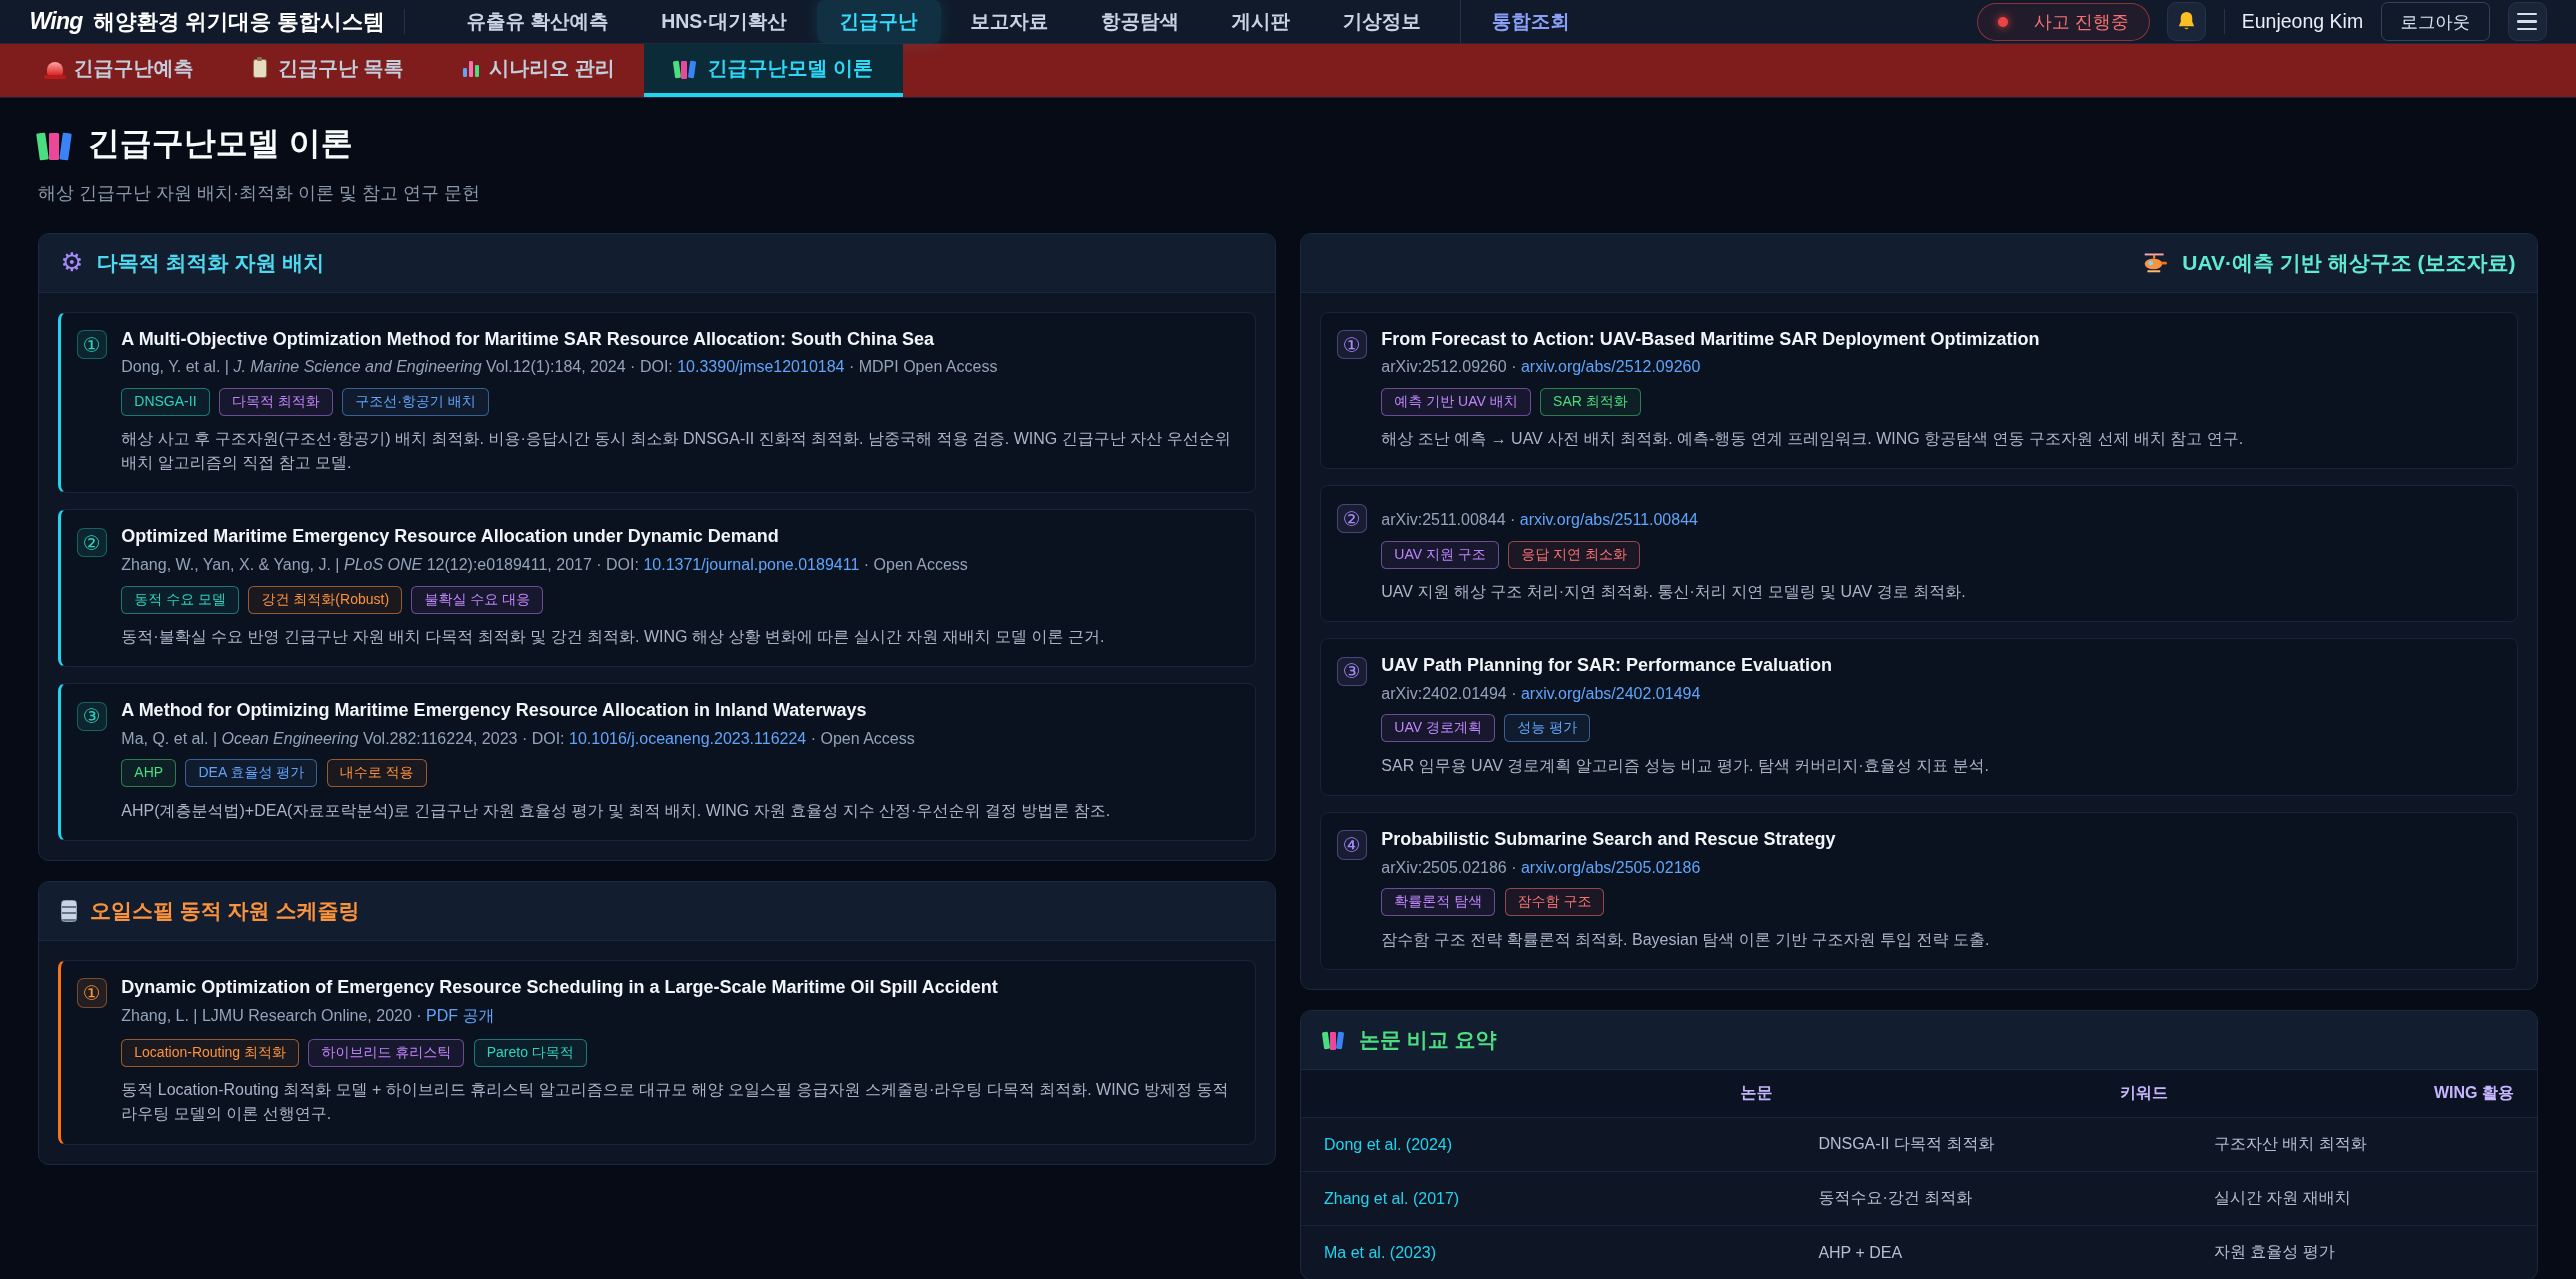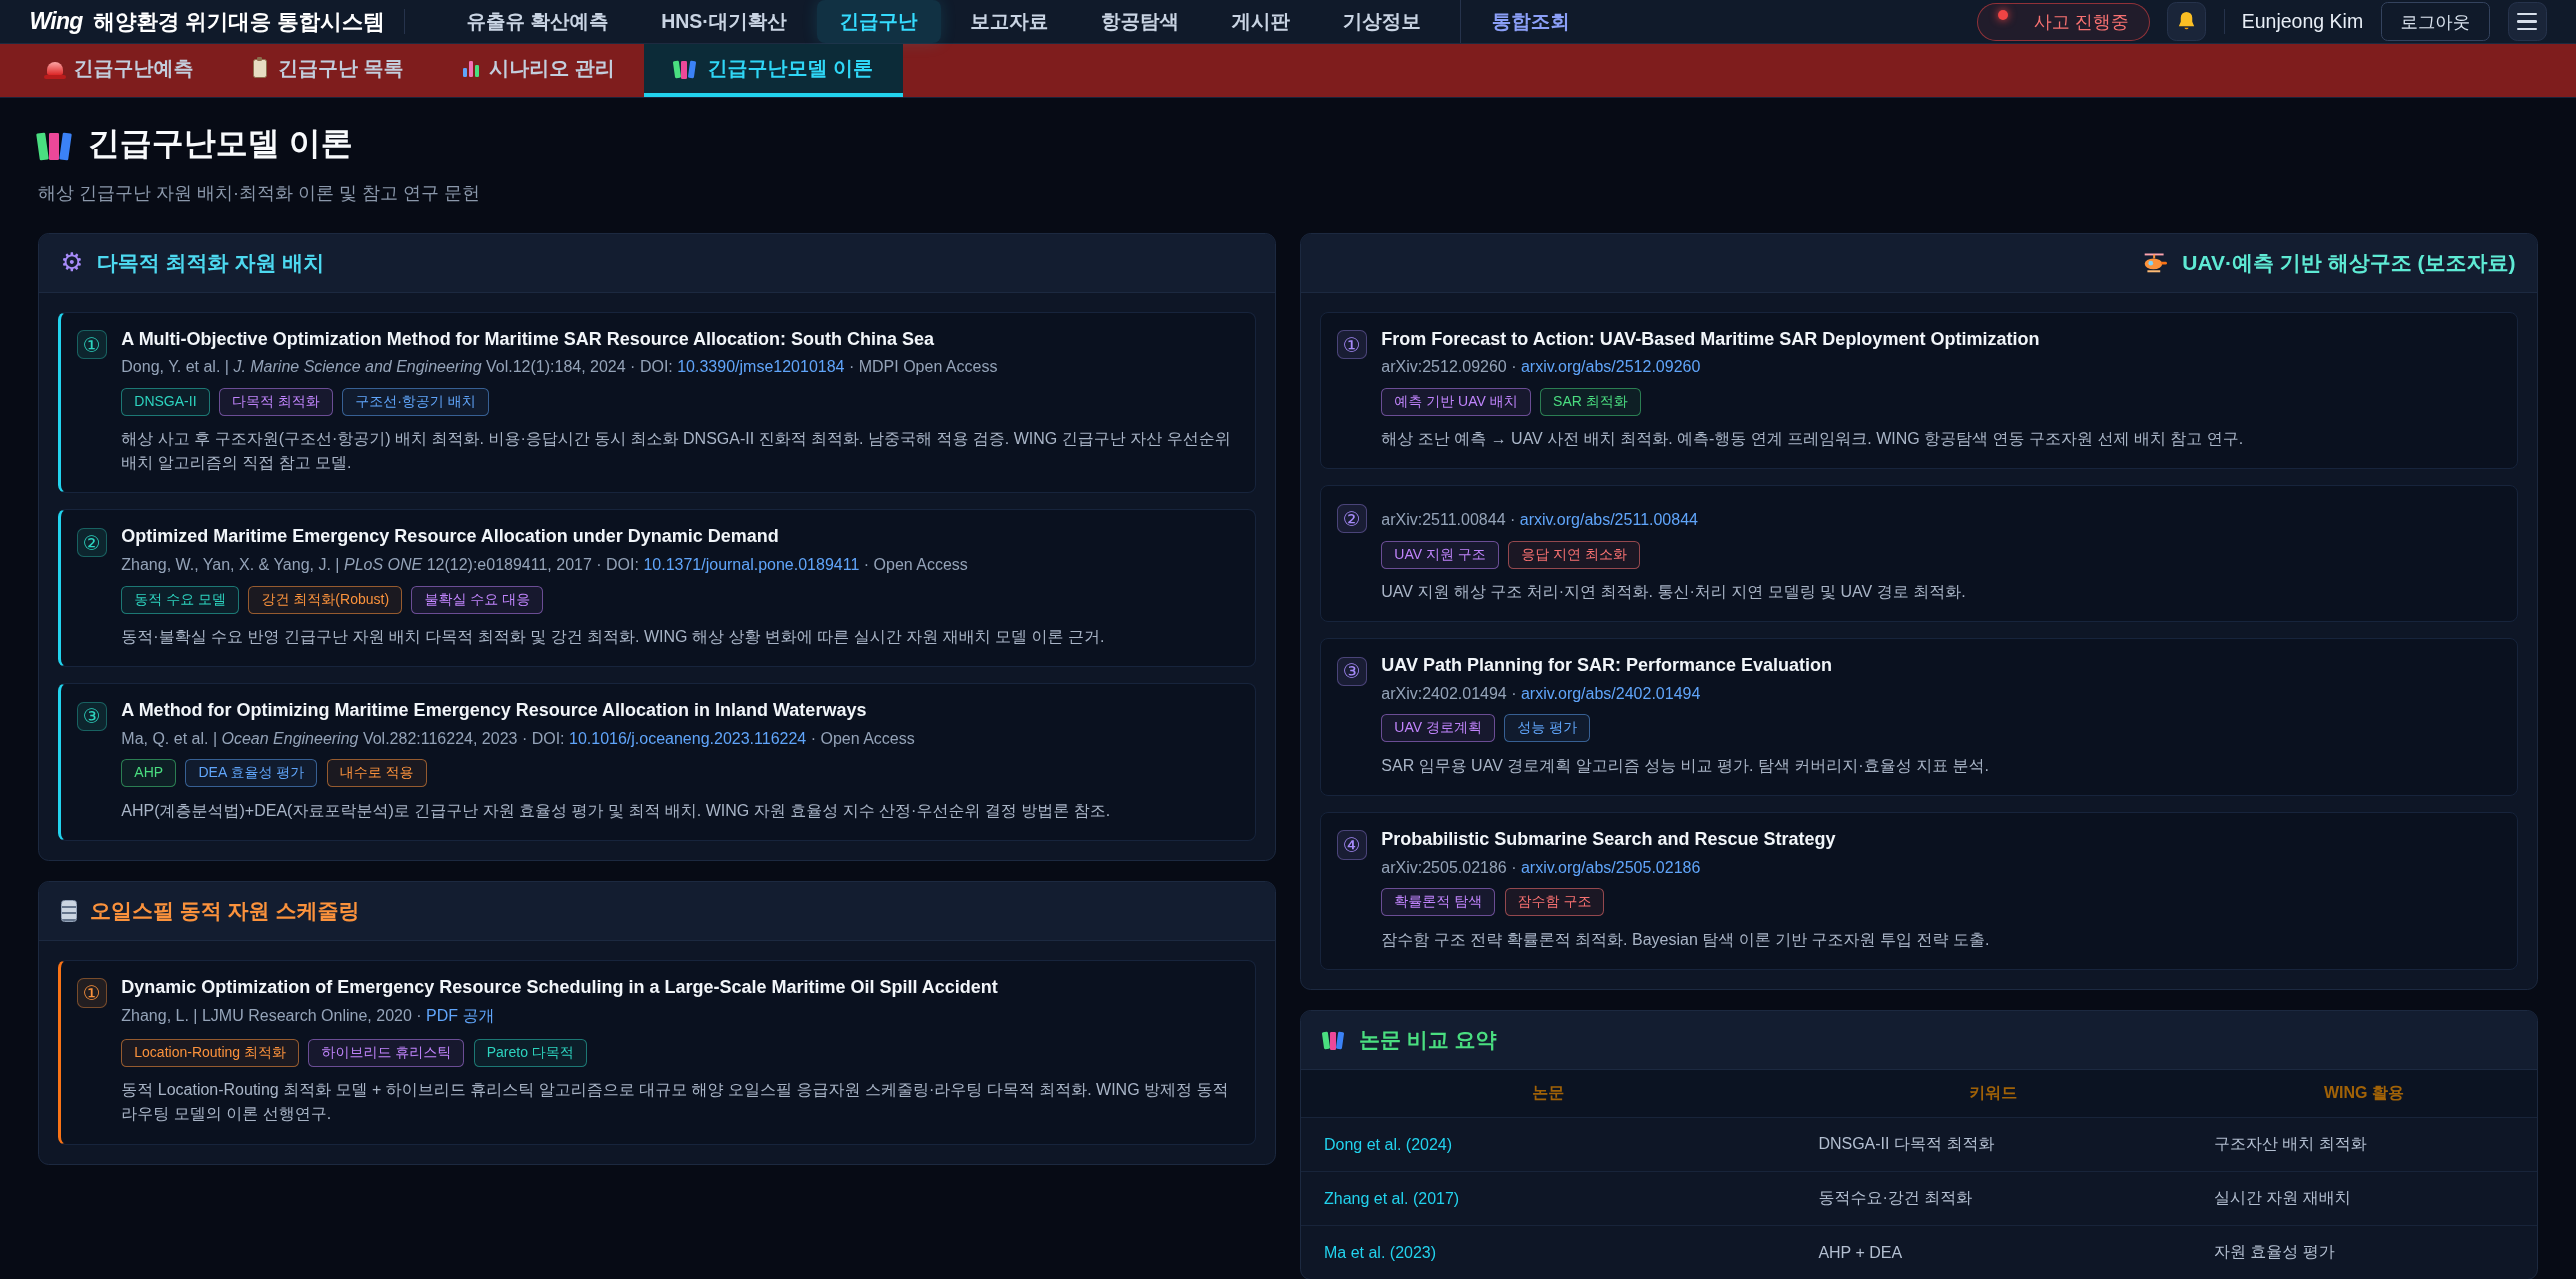--- a/index.html
+++ b/index.html
@@ -10,21 +10,21 @@
   .topbar { height:44px; background:#101a2a; border-bottom:0.7px solid #1d2a40;
     display:flex; align-items:center; padding:0 29.5px; gap:19px; }
   .logo { display:flex; align-items:center; gap:10.7px; font-size:21.5px; font-weight:bold; color:#fff; white-space:nowrap; }
   .logo-mark { font-style:italic; font-weight:bold; font-size:23px; letter-spacing:-0.7px; }
   .vsep { width:0.7px; height:25.5px; background:#26334c; }
   .mainnav { display:flex; align-items:center; gap:6.7px; margin-left:20px; }
   .nav-item { font-size:19.5px; font-weight:600; color:#c9d4e3; padding:8px 23px; border-radius:8px; white-space:nowrap; cursor:pointer; }
   .nav-item.active { background:rgba(34,211,238,.13); color:#35dcff; box-shadow:0 0 16px rgba(34,211,238,.15); }
   .nav-item.special { color:#8b9ff7; border-left:0.7px solid #26334c; border-radius:0; margin-left:9.4px; padding-left:31px; }
   .topbar-right { margin-left:auto; display:flex; align-items:center; gap:17.4px; }
-  .alert-badge { display:flex; align-items:flex-start; gap:26px; font-size:18px; color:#f87171;
+  .alert-badge { display:flex; align-items:center; gap:26px; font-size:18px; color:#f87171;
     border:1.3px solid rgba(239,68,68,.55); background:rgba(239,68,68,.08); border-radius:670px; padding:6px 20px; white-space:nowrap; }
   .alert-dot { width:10px; height:10px; border-radius:50%; background:#ef4444; box-shadow:0 0 8px #ef4444; }
   .icon-btn { width:39px; height:39px; background:#1a2539; border:0.7px solid #26334c; border-radius:9.4px;
     display:flex; align-items:center; justify-content:center; cursor:pointer; }
   .username { font-size:19.5px; color:#e8eef6; white-space:nowrap; }
   .logout-btn { font-size:17.4px; color:#dbe4ef; border:1.3px solid #34435e; border-radius:6.7px; padding:6.7px 19px; background:transparent; cursor:pointer; white-space:nowrap; }
   .burger { display:flex; flex-direction:column; gap:4.7px; }
   .burger span { width:20px; height:2.7px; background:#d7dfeb; border-radius:1.3px; }
 
   
@@ -85,21 +85,21 @@
   .tag.cyan  { color:#2dd4bf; border-color:rgba(45,212,191,.5);  background:rgba(45,212,191,.07); }
   .tag.purple{ color:#c084fc; border-color:rgba(192,132,252,.5); background:rgba(192,132,252,.07); }
   .tag.blue  { color:#60a5fa; border-color:rgba(96,165,250,.5);  background:rgba(96,165,250,.07); }
   .tag.orange{ color:#fb923c; border-color:rgba(251,146,60,.55); background:rgba(251,146,60,.07); }
   .tag.green { color:#4ade80; border-color:rgba(74,222,128,.5);  background:rgba(74,222,128,.07); }
   .tag.red   { color:#f87171; border-color:rgba(248,113,113,.55);background:rgba(248,113,113,.07); }
   .pdesc { margin-top:11.4px; font-size:16px; line-height:1.5; color:#a9b5c7; }
 
   
   table.cmp { width:100%; border-collapse:collapse; font-size:16px; }
-  table.cmp th { text-align:center; font-weight:bold; color:#a16207; background:#0b1322; padding:13.4px 23px; }
+  table.cmp th { text-align:right; font-weight:bold; color:#c4b5fd; background:#0b1322; padding:13.4px 23px; }
   table.cmp td { padding:16px 23px; border-top:0.7px solid #18243a; color:#b3bfd1; }
   td.pname { cursor:pointer; }
   td.pname.cyan  { color:#22d3ee; }
 </style>
 </head>
 <body>
 
 <header class="topbar">
   <div class="logo">
     <span class="logo-mark">Wing</span>

